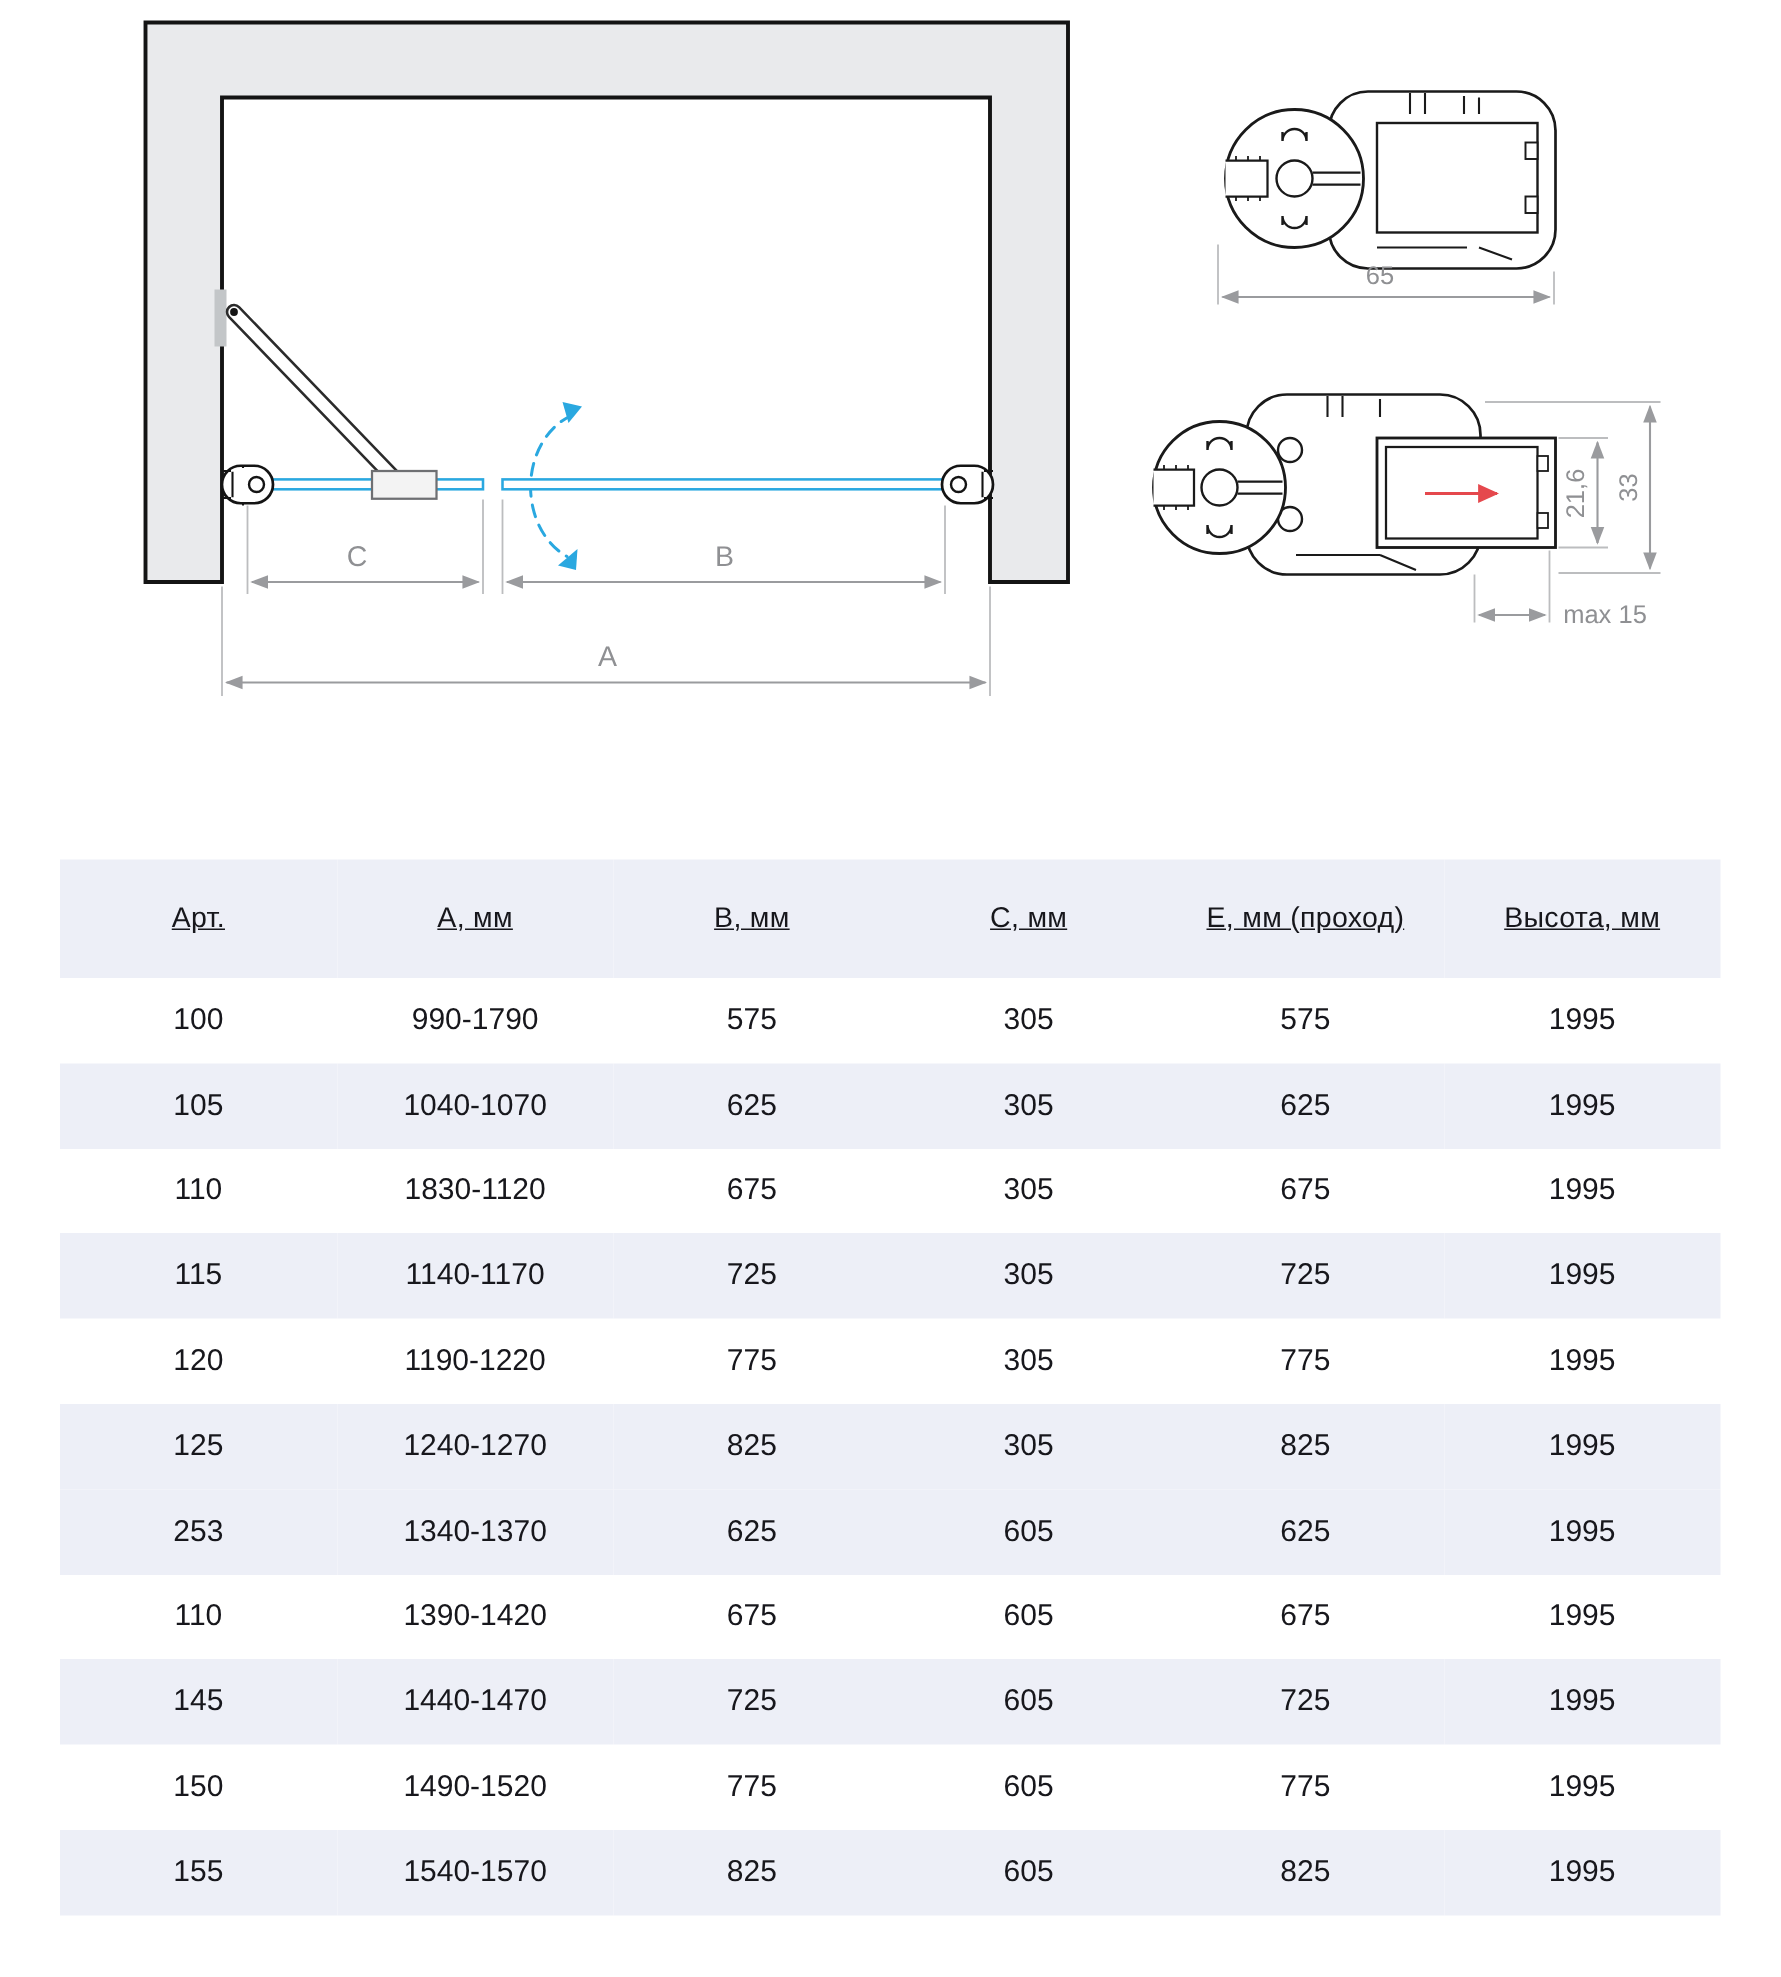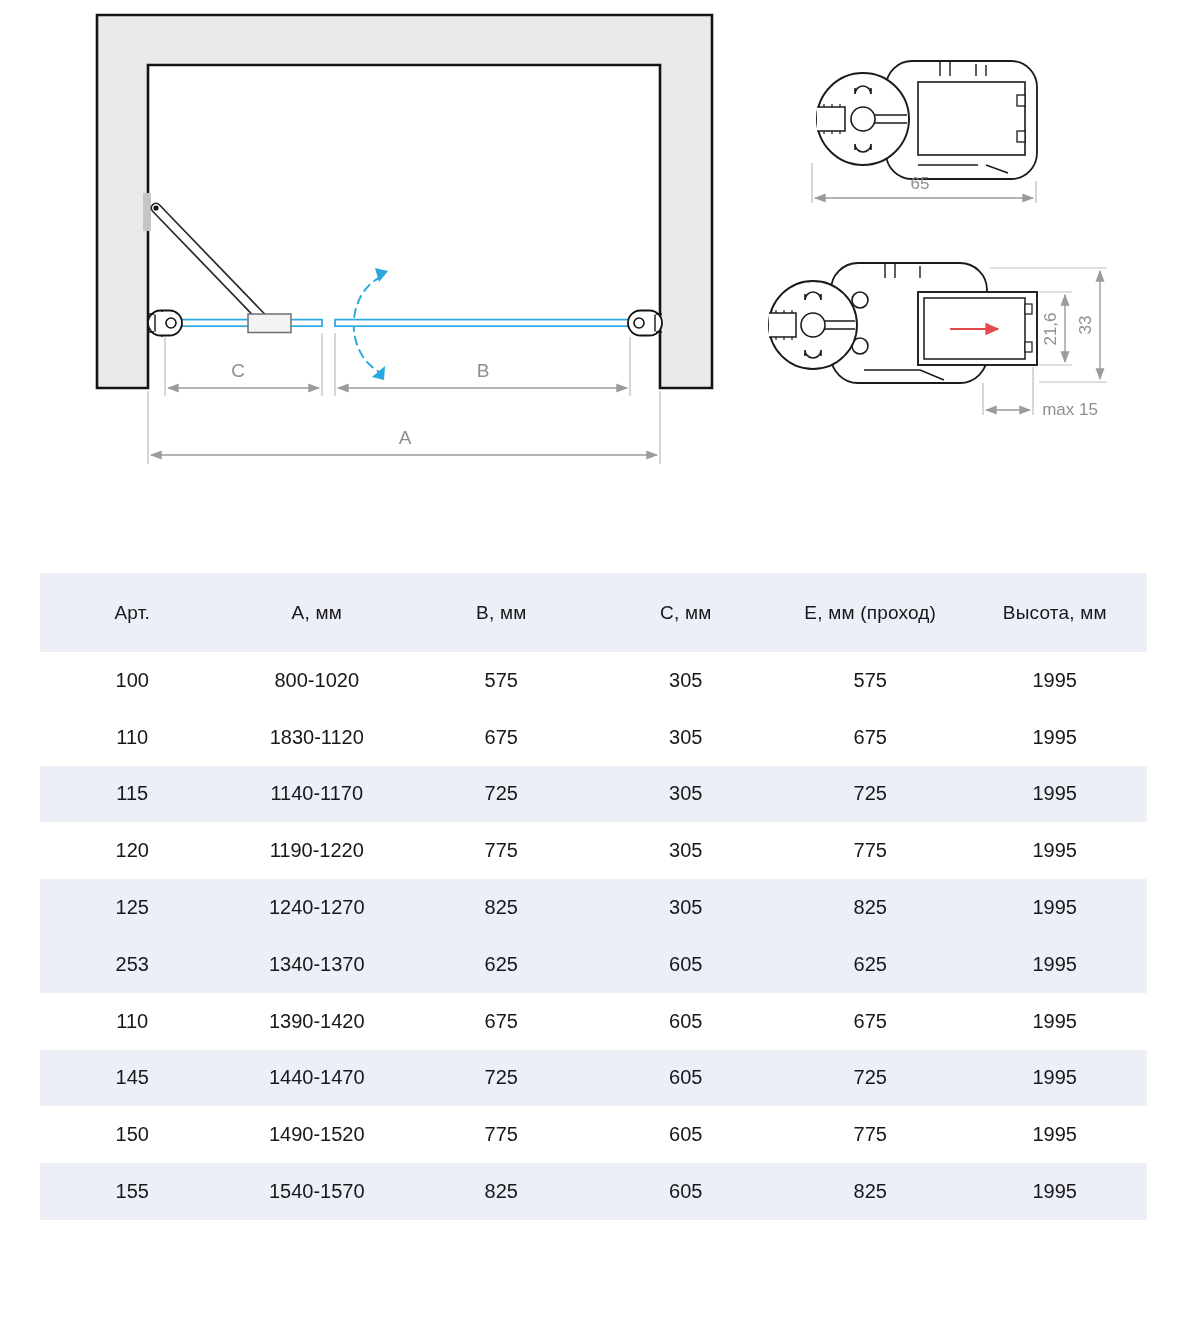--- a/index.html
+++ b/index.html
@@ -11,21 +11,21 @@
   svg text{font-family:"Liberation Sans", sans-serif;}
   .dim-label{fill:#8f9093;font-size:19px;}
   .dim-label-sm{fill:#8f9093;font-size:17px;}
   
   .spec-table{
     position:absolute;left:40px;top:573px;width:1107px;
     border-collapse:collapse;table-layout:fixed;
   }
   .spec-table th{
     height:77px;font-size:19px;font-weight:500;color:#17171c;
-    text-align:center;vertical-align:middle;background:#edeff7;letter-spacing:.2px;
+    text-align:center;vertical-align:middle;background:#edeff7;letter-spacing:.2px;text-decoration:underline;
   }
   .spec-table td{
     height:54.8px;font-size:20px;font-weight:400;color:#17171c;
     text-align:center;vertical-align:middle;
   }
   .spec-table tr.striped td{background:#edeff7;}
 </style>
 </head>
 <body>
 
@@ -203,24 +203,32 @@
         <th>А, мм</th>
         <th>В, мм</th>
         <th>С, мм</th>
         <th>Е, мм (проход)</th>
         <th>Высота, мм</th>
       </tr>
   </thead>
   <tbody>
       <tr>
         <td>100</td>
-        <td>800-1020</td>
+        <td>990-1790</td>
         <td>575</td>
         <td>305</td>
         <td>575</td>
+        <td>1995</td>
+      </tr>
+      <tr class="striped">
+        <td>105</td>
+        <td>1040-1070</td>
+        <td>625</td>
+        <td>305</td>
+        <td>625</td>
         <td>1995</td>
       </tr>
       <tr>
         <td>110</td>
         <td>1830-1120</td>
         <td>675</td>
         <td>305</td>
         <td>675</td>
         <td>1995</td>
       </tr>

